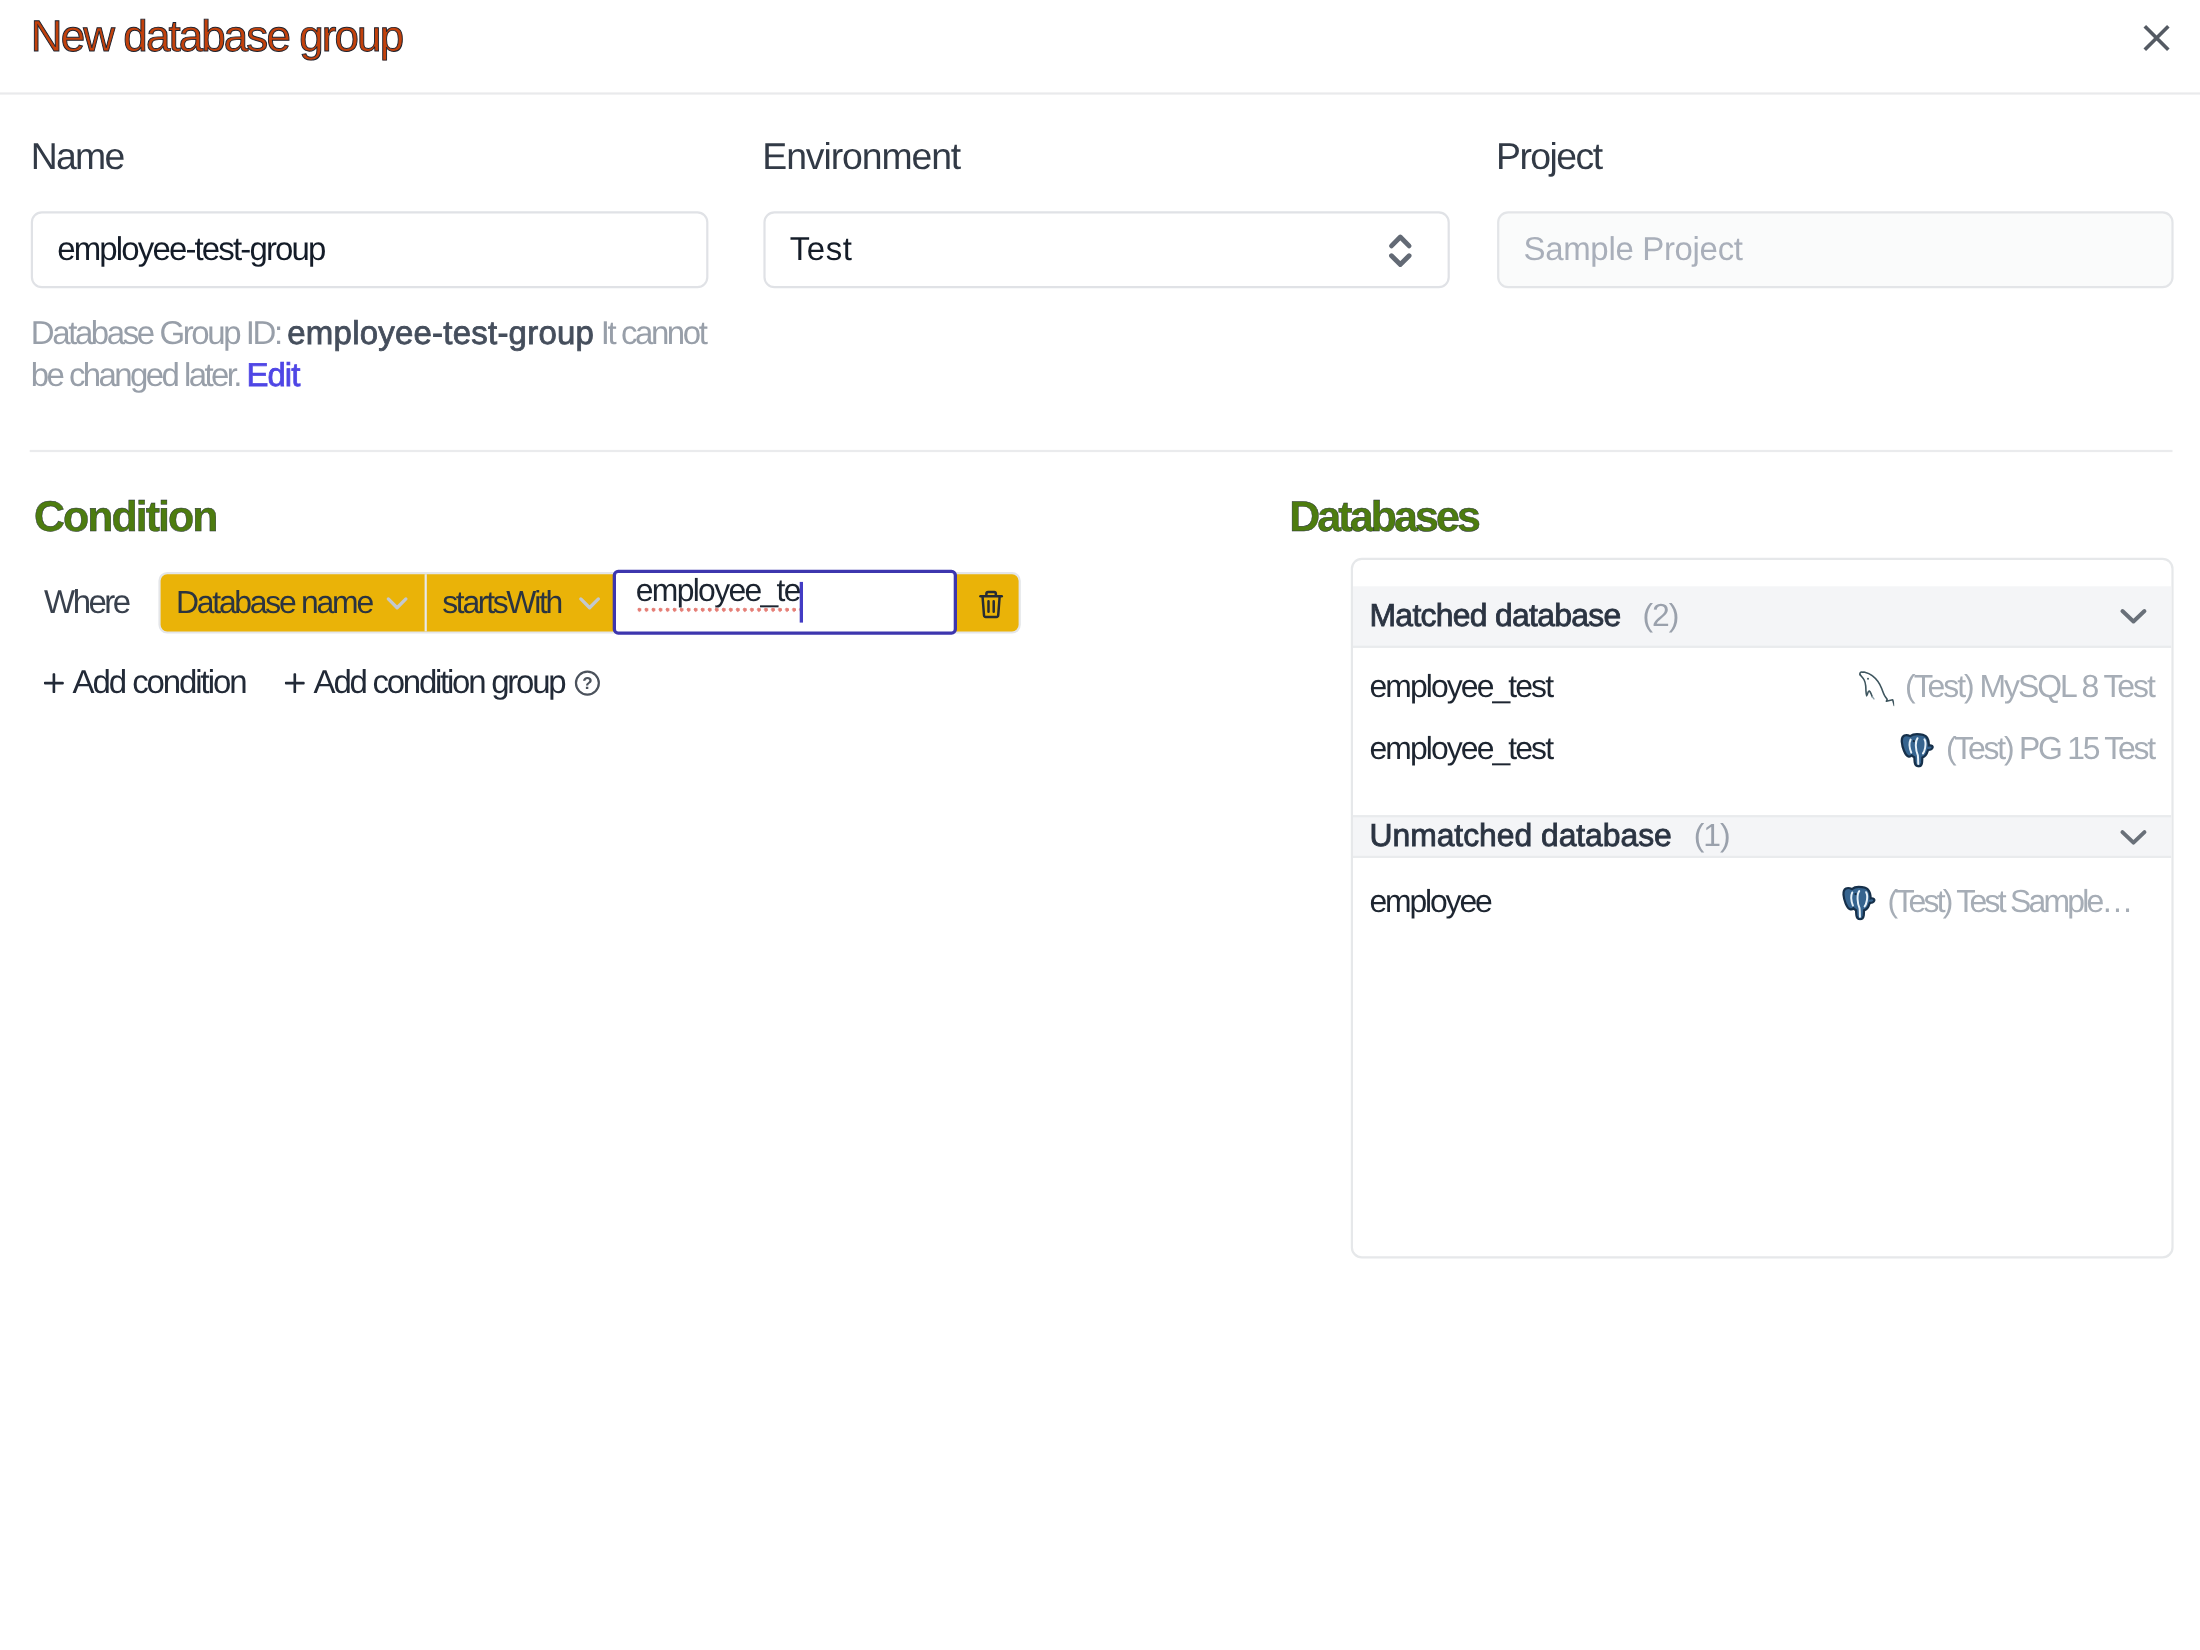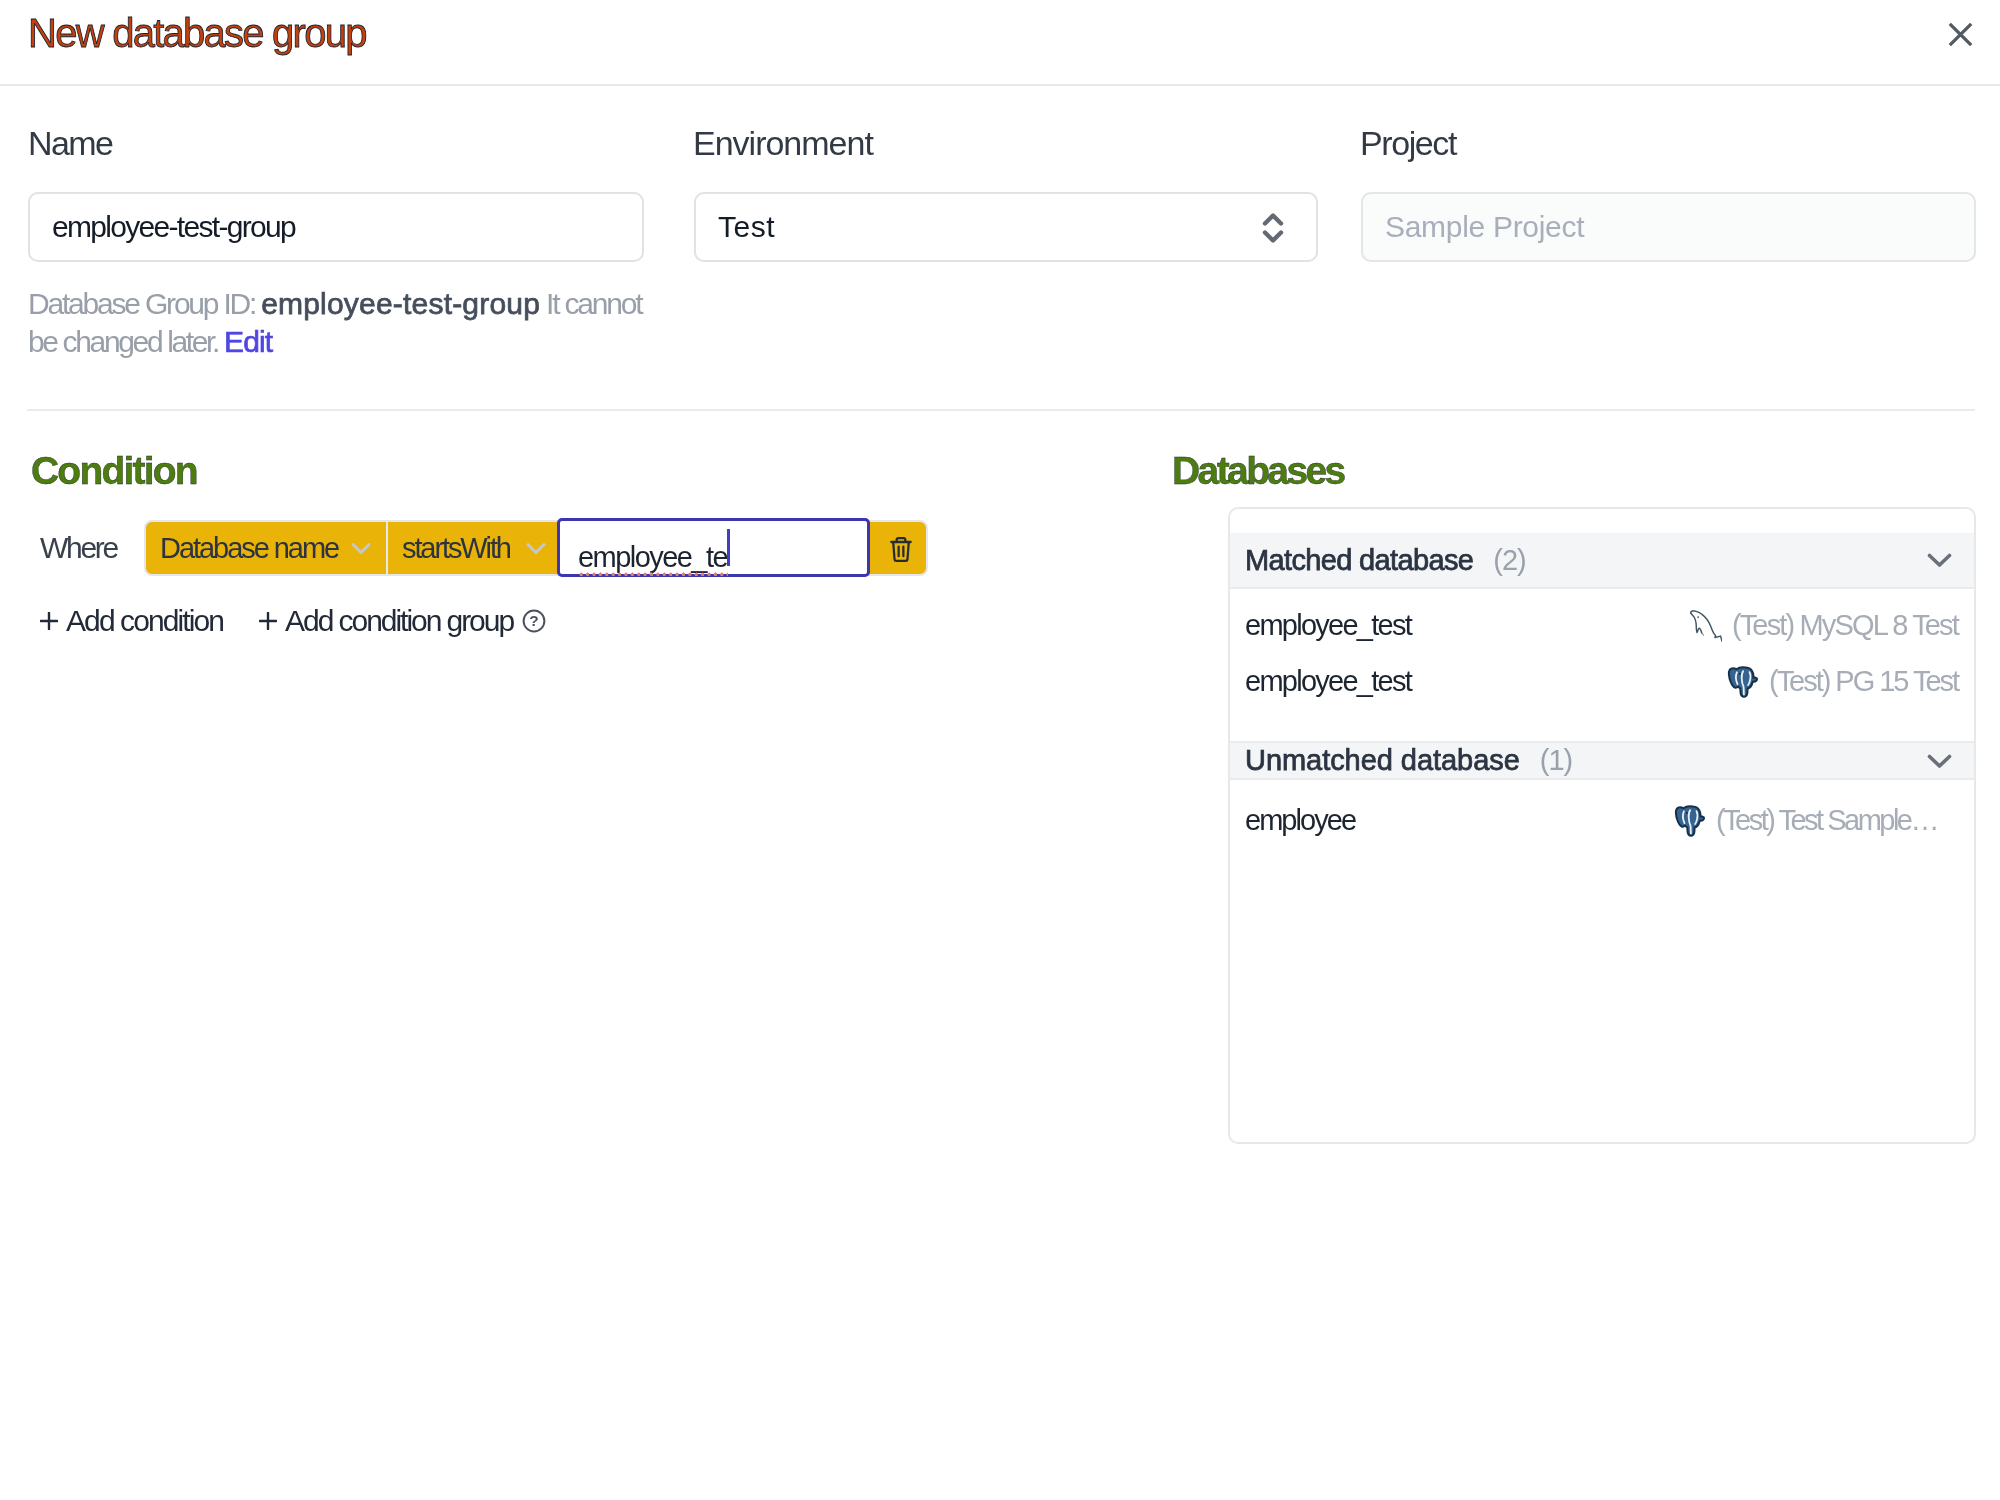--- a/index.html
+++ b/index.html
@@ -19,21 +19,21 @@
 
   .hline2 { left:27px; top:409px; width:1948px; height:2px; background:#eaebed; }
 
   .h2 { top:450px; font-size:39px; font-weight:700; -webkit-text-stroke:0.4px #242c39; color:#4d7c0f; line-height:42px; }
 
   .where { left:40px; top:530px; font-size:30px; line-height:36px; color:#39414d; letter-spacing:-2.28px; }
   .crow { left:144px; top:520px; width:784px; height:56px; border:2px solid #e4e6e9; border-radius:8px; background:#eab308; }
   .ctext { position:absolute; top:0; height:52px; display:flex; align-items:center; font-size:29px; color:#2b3440; }
   .csep { position:absolute; top:0; width:2px; height:52px; background:#e7e9eb; }
   .cfocus { left:557px; top:518px; width:313px; height:59px; background:#fff; border:3px solid #3d36ae; border-radius:5px;
-            display:flex; align-items:flex-end; padding-left:18px; font-size:29px; color:#1c2430; letter-spacing:-1.55px; z-index:3; }
+            display:flex; align-items:flex-start; padding-left:18px; font-size:29px; color:#1c2430; letter-spacing:-1.55px; z-index:3; }
   .spell { position:relative; }
   .spell:after { content:""; position:absolute; left:1px; right:-1px; bottom:-3px; height:5px;
       background-image:radial-gradient(circle at 2.2px 2.2px, #e57d75 1.6px, rgba(0,0,0,0) 1.9px);
       background-size:6.4px 5px; background-repeat:repeat-x; }
   .caret { left:727px; top:529px; width:3px; height:37px; background:#433cc4; z-index:4; }
 
   .addrow { left:40px; top:602px; height:38px; display:flex; align-items:center; font-size:30px; color:#222a37; }
 
   .panel { left:1228px; top:507px; width:748px; height:637px; border:2px solid #e6e8ea; border-radius:10px; background:#fff; overflow:hidden; }
   .band { position:relative; width:100%; height:56px; background:#f4f5f7; display:flex; align-items:center; padding-left:15px;

